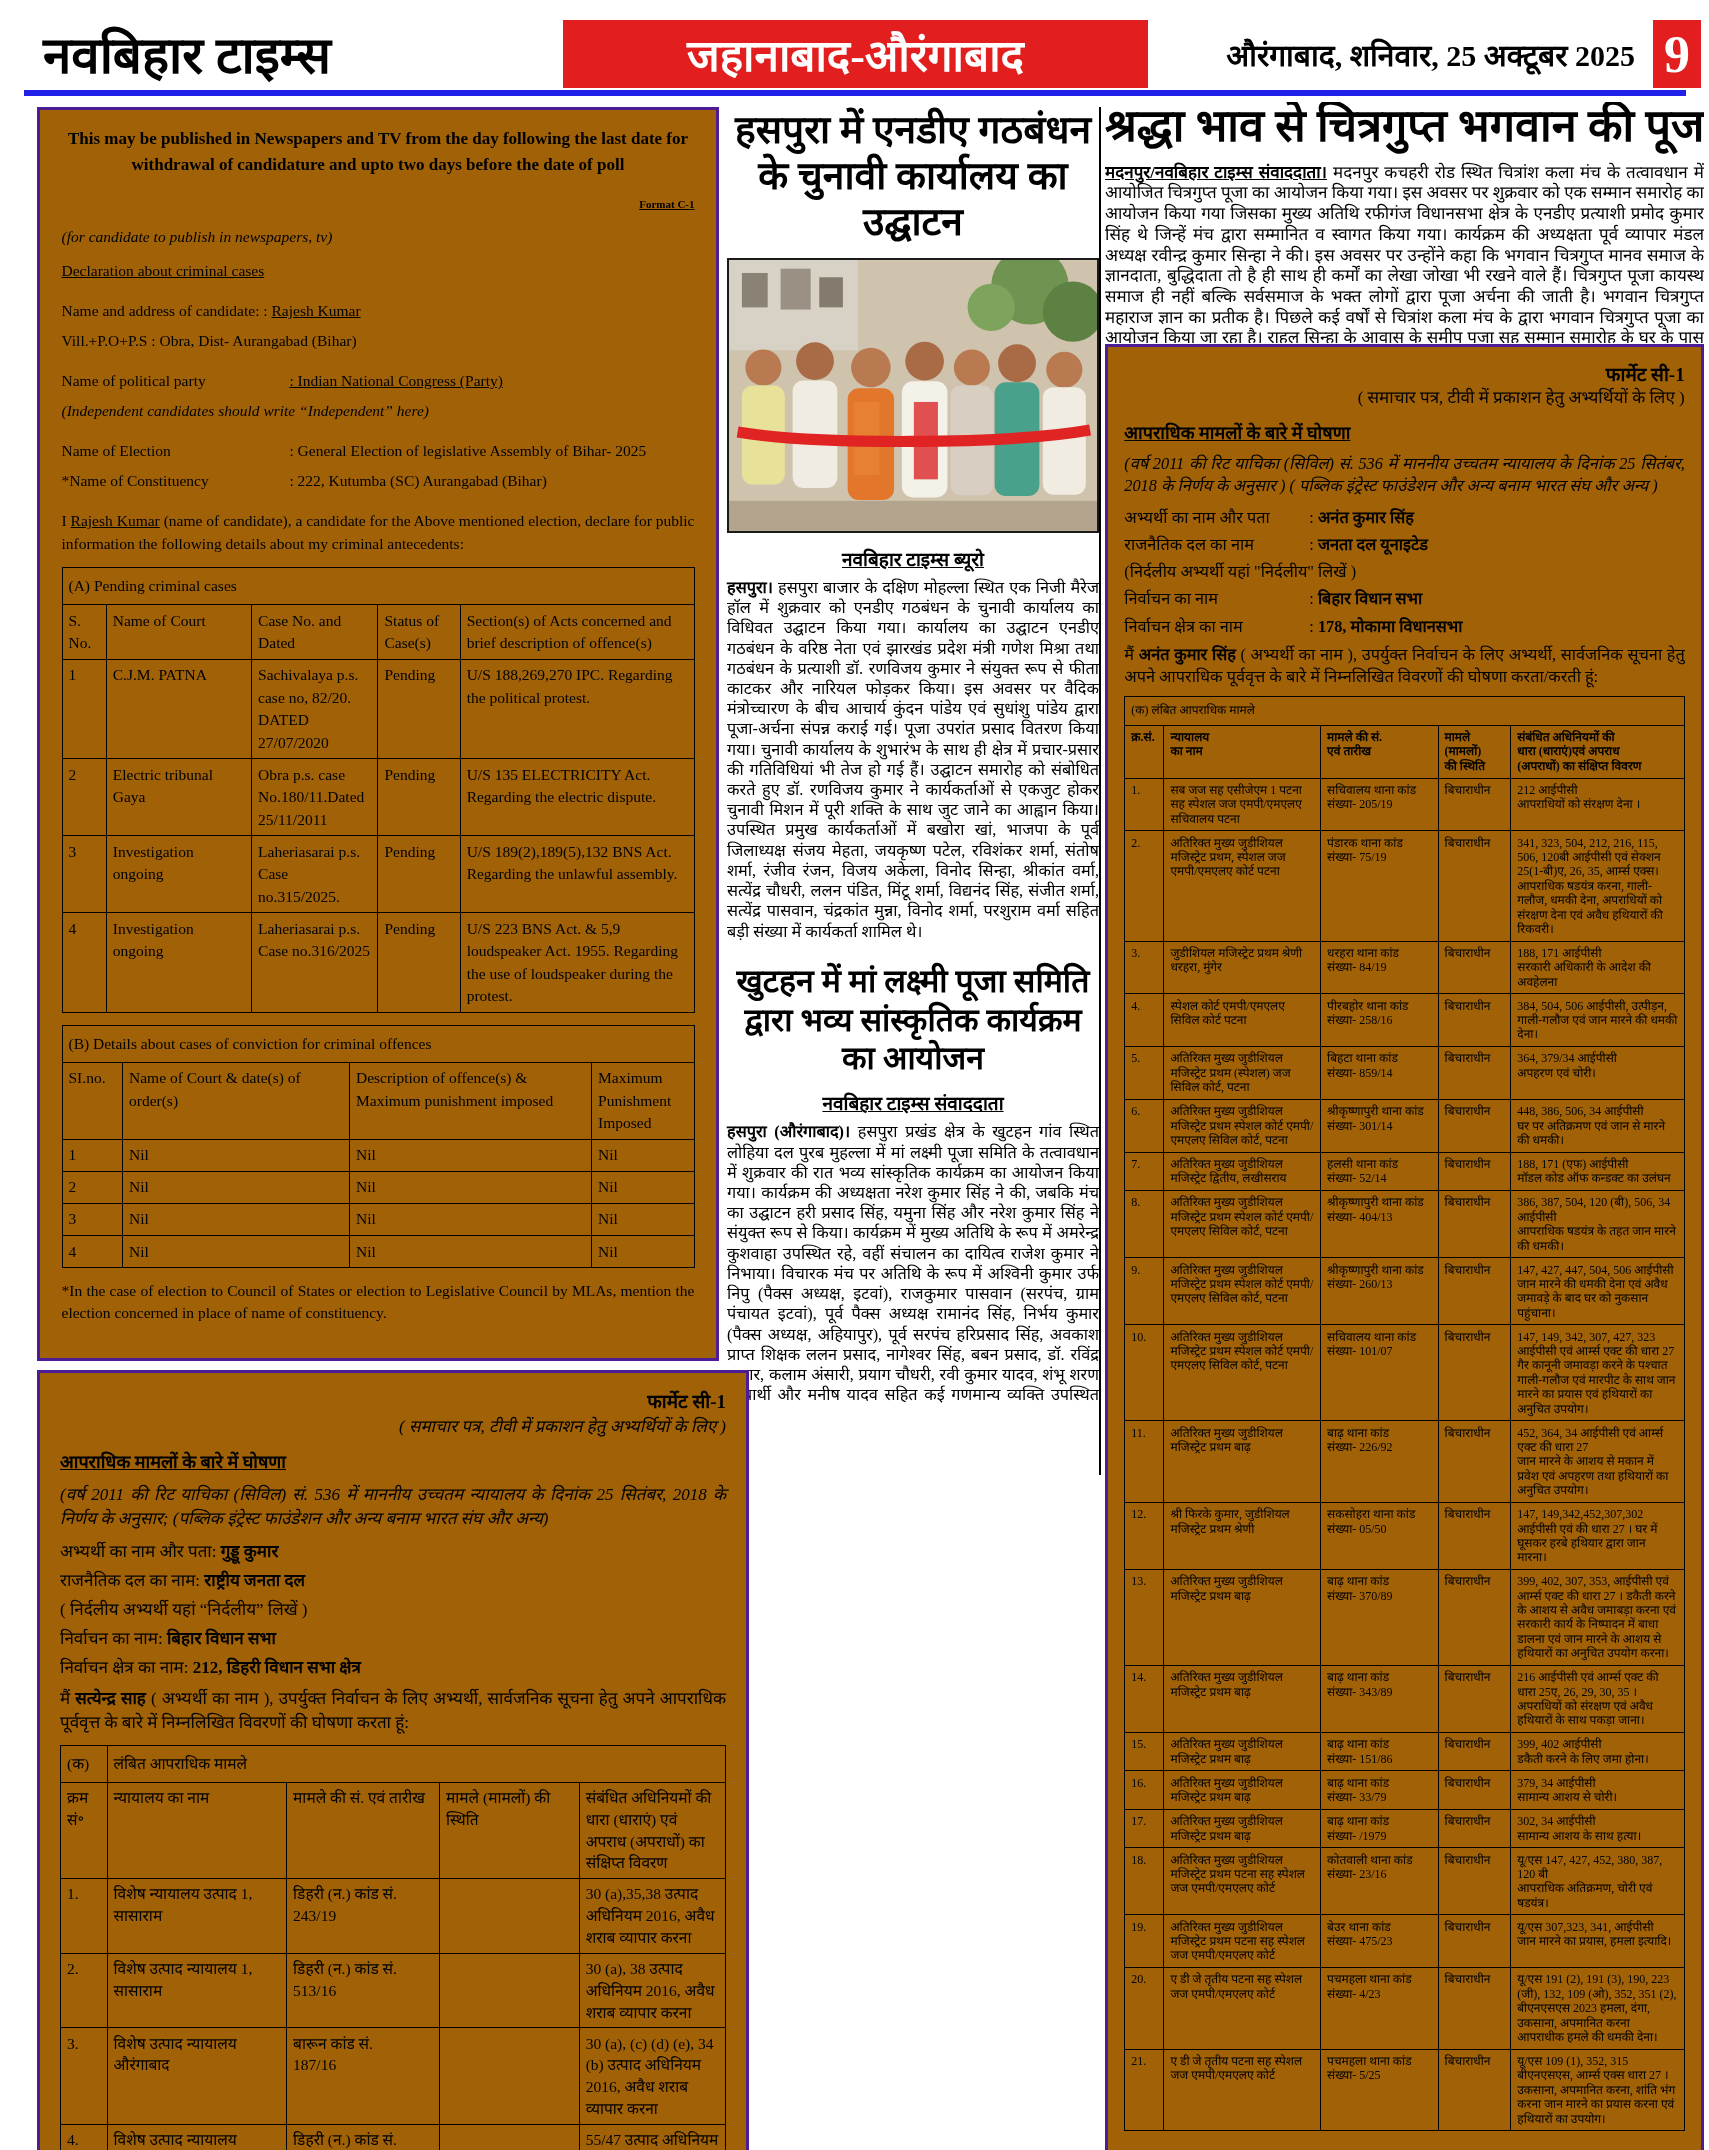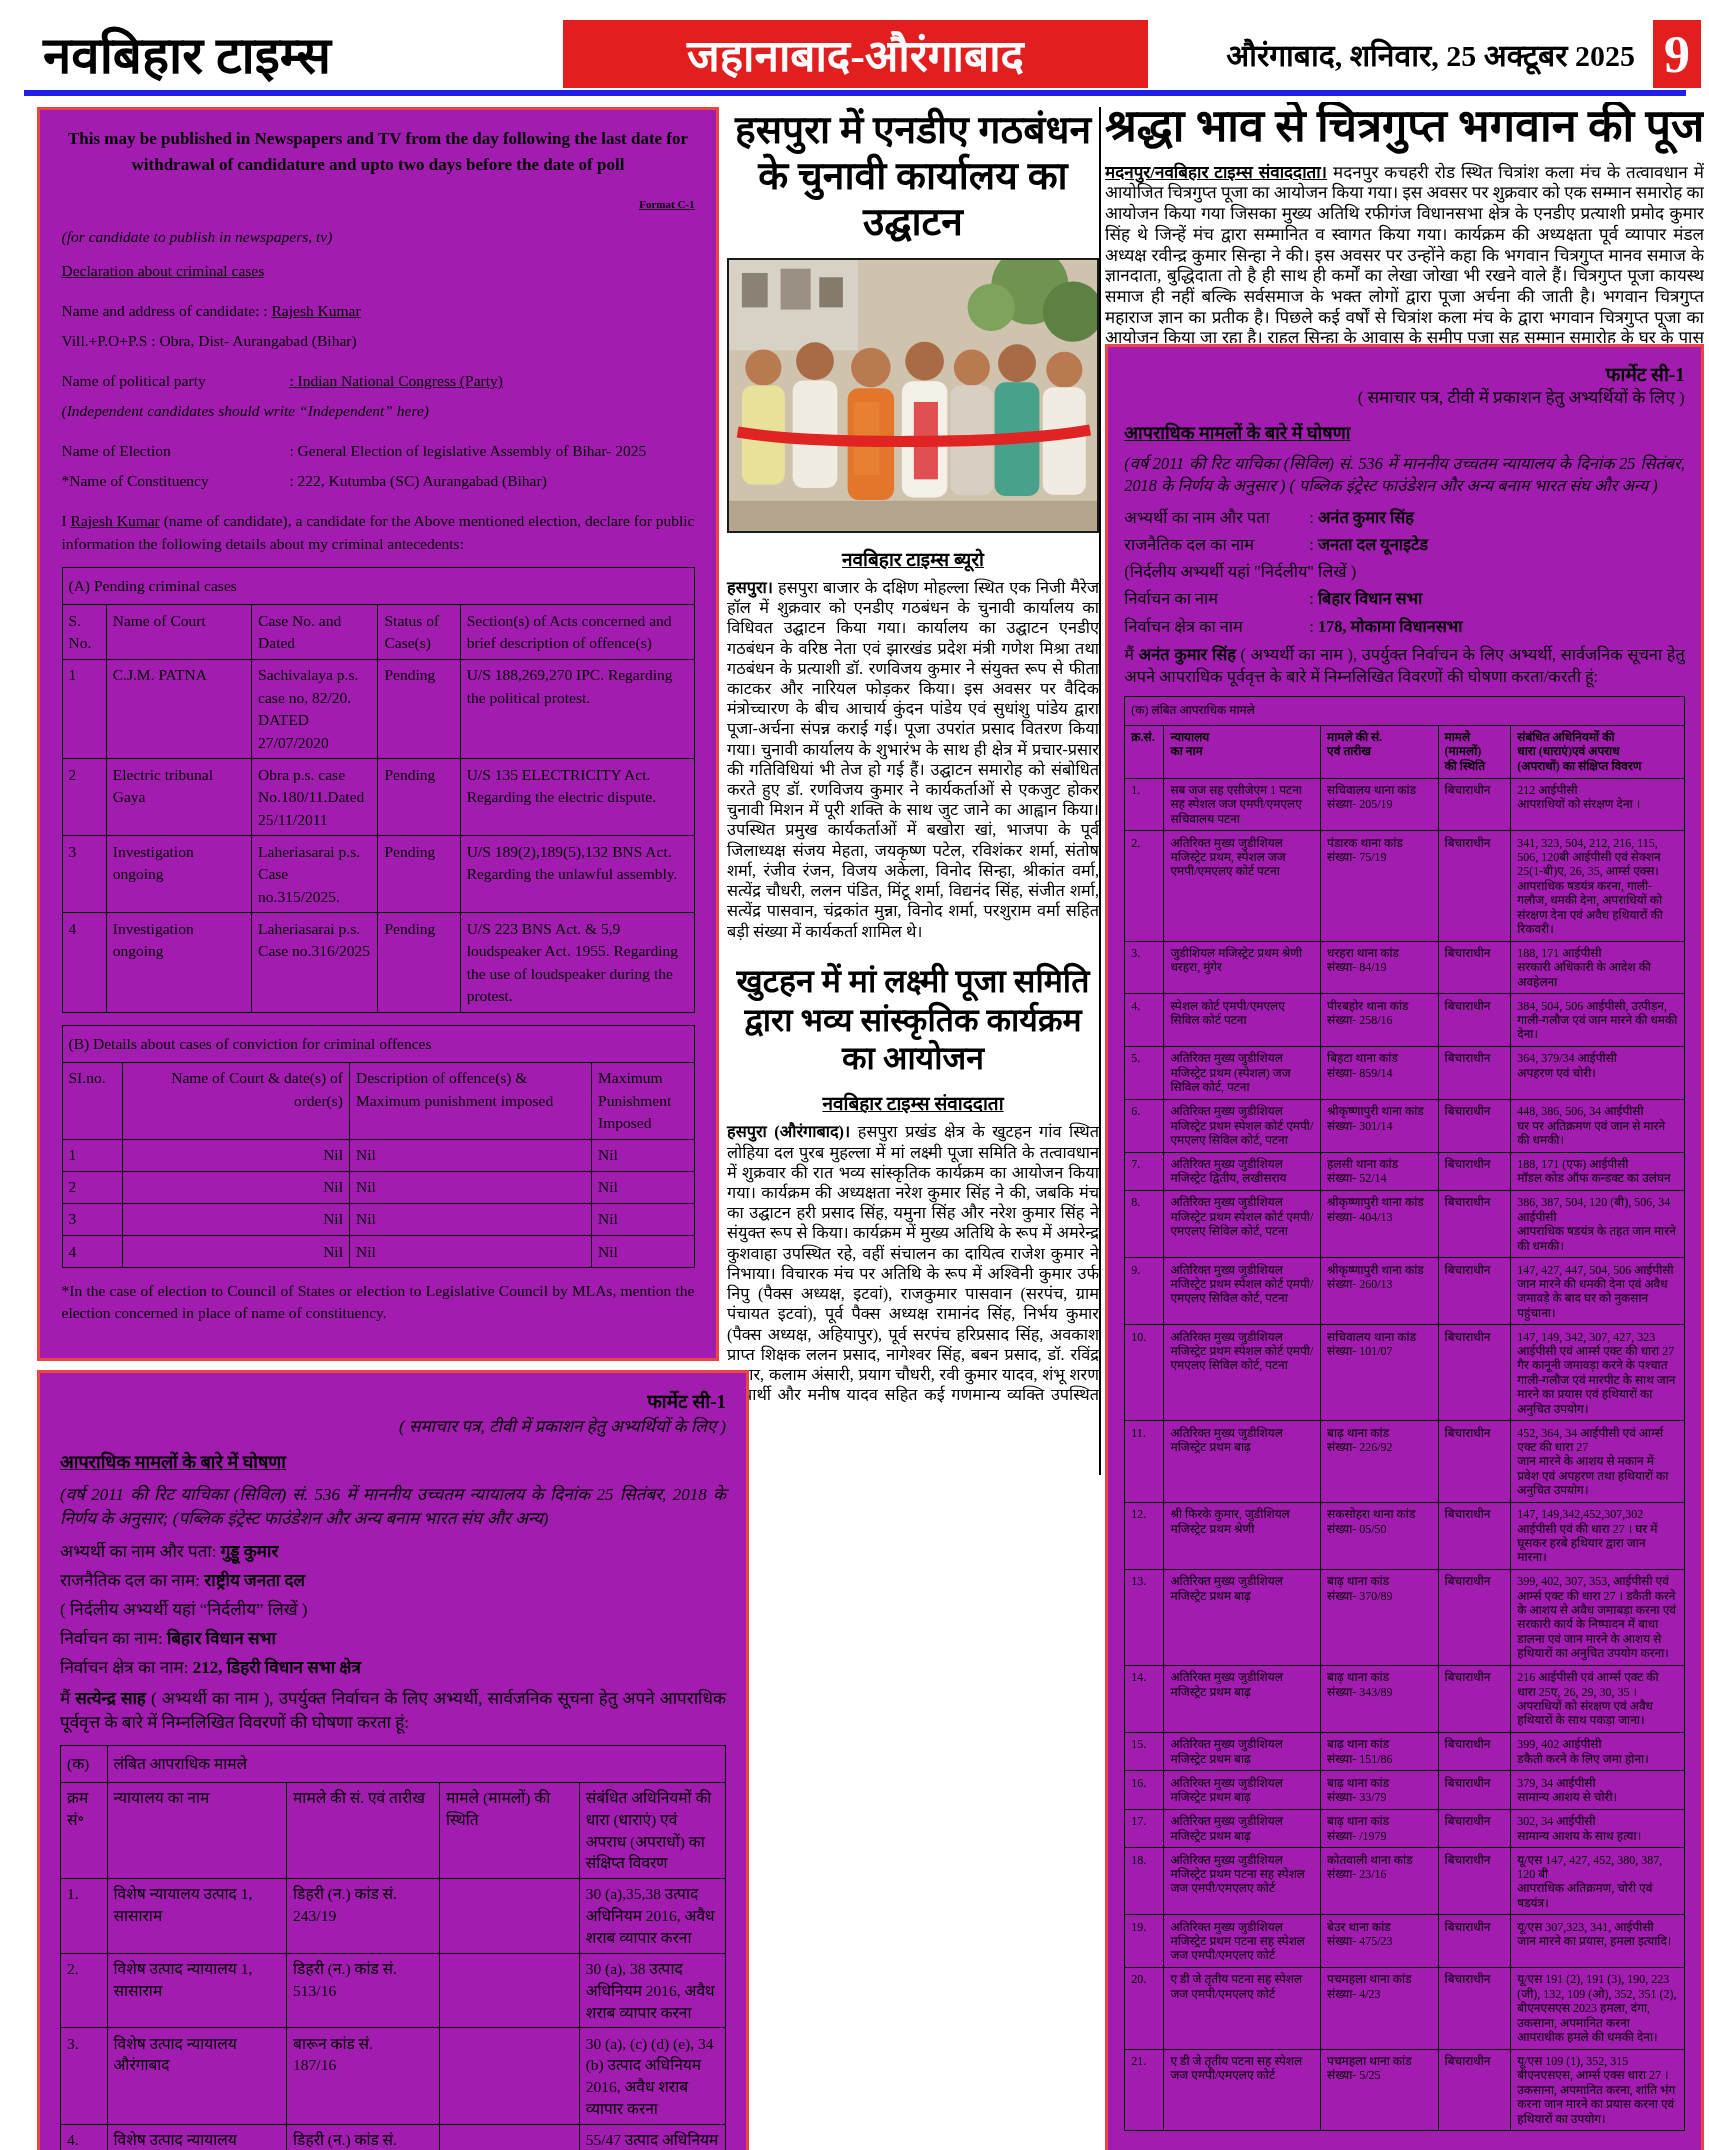--- a/index.html
+++ b/index.html
@@ -11,21 +11,21 @@
   .masthead{left:43px;top:18px;font-size:51px;font-weight:bold;white-space:nowrap;}
   .region-banner{left:563px;top:20px;width:585px;height:68px;background:#e31e1e;color:#fff;
         display:flex;align-items:center;justify-content:center;font-size:44px;font-weight:bold;white-space:nowrap;}
   .dateline{left:1153px;top:20px;width:495px;height:68px;display:flex;align-items:center;
         justify-content:flex-end;padding-right:13px;font-size:30px;font-weight:bold;white-space:nowrap;}
   .pagenum{left:1653px;top:20px;width:48px;height:68px;background:#e31e1e;color:#fff;
         display:flex;align-items:center;justify-content:center;font-size:52px;font-weight:bold;}
   .blue-rule{left:24px;top:90px;width:1662px;height:6px;background:#2020e8;}
 
   
-  .formbox{border:3px solid #ef4444;background:#a21caf;overflow:hidden;z-index:2;}
+  .formbox{border:3px solid #4c1d95;background:#a16207;overflow:hidden;z-index:2;}
   #left-top{left:37px;top:107px;width:682px;height:1254px;padding:16.3px 21.5px;font-size:15.5px;line-height:1.45;}
   #left-bottom{left:37px;top:1370px;width:712px;height:1296px;padding:15.5px 20px;font-size:17px;line-height:1.4;}
   #right-form{left:1105px;top:344px;width:599px;height:2321px;padding:14.6px 16.3px;font-size:16.3px;line-height:1.35;}
 
   
   .b{font-weight:bold;} .i{font-style:italic;} .u{text-decoration:underline;} .jst{text-align:justify;}
 
   
   .en-pubnote{font-weight:bold;text-align:center;font-size:17px;line-height:1.5;margin-bottom:20px;}
   .en-format{text-align:right;font-weight:bold;text-decoration:underline;font-size:11px;margin-bottom:13px;}
@@ -36,21 +36,21 @@
   table{border-collapse:collapse;width:100%;}
   td,th{border:1.7px solid #000;vertical-align:top;padding:4.3px 6px;text-align:left;
         font-weight:normal;white-space:pre-line;}
   tr.band td{font-weight:normal;padding:6.9px 6px;}
   .t-en{font-size:15.5px;margin-top:12px;}
   .t-en th:nth-child(1),.t-en td:nth-child(1){width:7%;}
   .t-en th:nth-child(2),.t-en td:nth-child(2){width:23%;}
   .t-en th:nth-child(3),.t-en td:nth-child(3){width:20%;}
   .t-en th:nth-child(4),.t-en td:nth-child(4){width:13%;}
   .t-enb th:nth-child(1),.t-enb td:nth-child(1){width:8%;}
-  .t-enb th:nth-child(2),.t-enb td:nth-child(2){width:30%;text-align:right;}
+  .t-enb th:nth-child(2),.t-enb td:nth-child(2){width:30%;}
   .t-enb th:nth-child(3),.t-enb td:nth-child(3){width:32%;}
   .footnote{margin-top:11.2px;font-size:15.5px;}
 
   
   #middle{left:727px;top:107px;width:372px;}
   .mid-h1{font-size:39px;font-weight:bold;text-align:center;line-height:1.18;margin:0 0 13px 0;}
   .mid-h2{font-size:32px;font-weight:bold;text-align:center;line-height:1.2;margin:20.6px 0 4.3px 0;}
   .photo-frame{width:100%;height:275px;border:2.2px solid #1a1a1a;box-sizing:border-box;overflow:hidden;}
   .byline{text-align:center;font-weight:bold;font-size:19px;text-decoration:underline;margin:13px 0 6px 0;}
   .body-text{font-size:16.3px;line-height:1.24;text-align:justify;}

